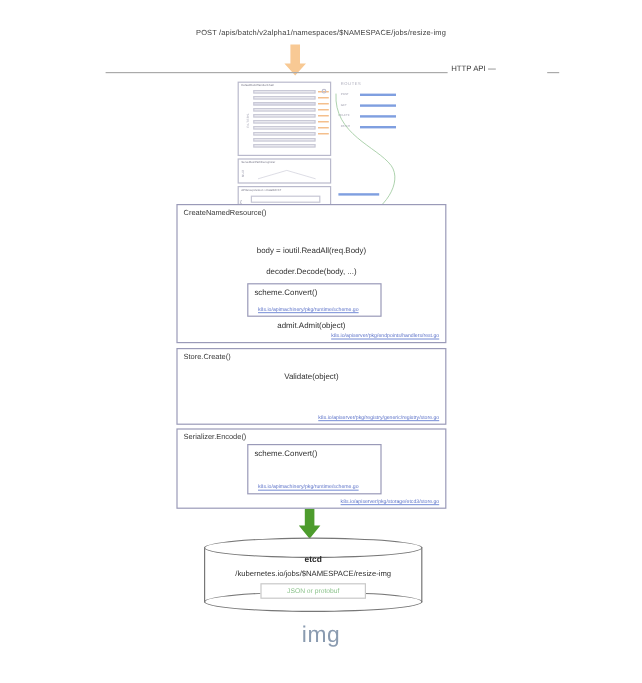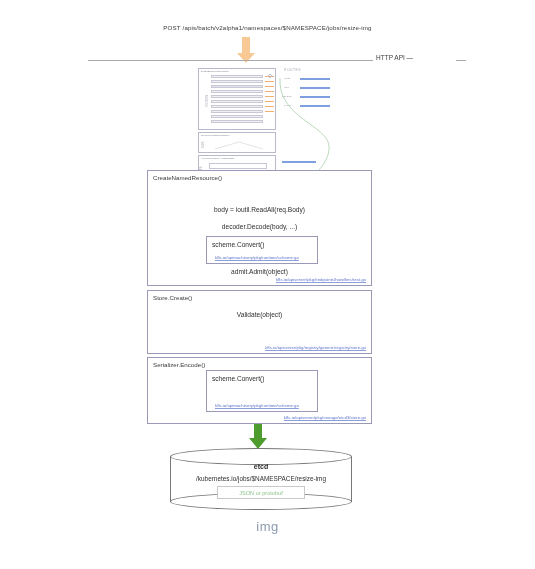--- a/index.html
+++ b/index.html
@@ -251,21 +251,21 @@
     color: #8ec48e;
     background: #ffffff;
   }
 
   
   #alt-img-text {
     position: absolute;
     left: 0; top: 519px;
     width: 535px;
     text-align: center;
-    font-size: 13px;
+    font-size: 19px;
     color: #8a9bb0;
     letter-spacing: 0.5px;
   }
 </style>
 </head>
 <body>
 
 <div id="request-label">POST /apis/batch/v2alpha1/namespaces/$NAMESPACE/jobs/resize-img</div>
 
 <div id="orange-arrow">

